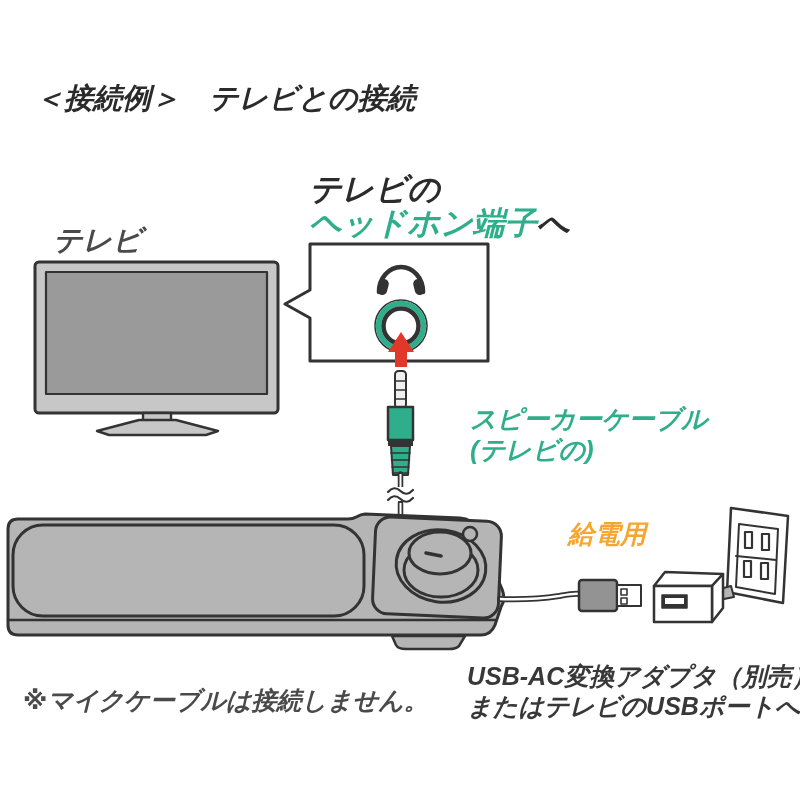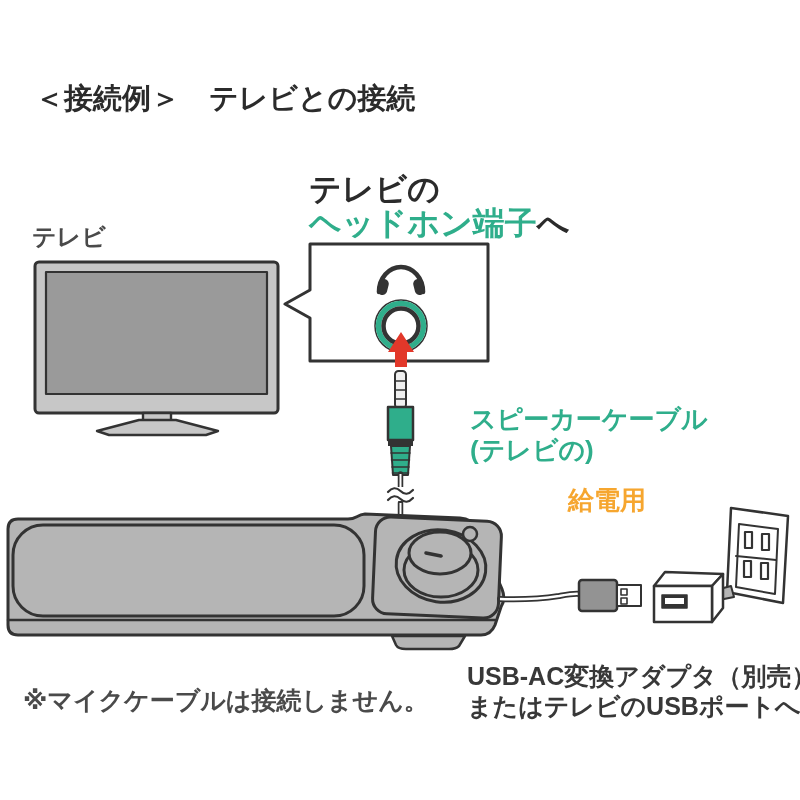--- a/index.html
+++ b/index.html
@@ -1,27 +1,27 @@
 <!DOCTYPE html>
 <html style="--green: #2fae8b; --orange: #f6a62f; --red: #e2382a; --outline: #333333; --device-gray: #b5b5b5; --tv-bezel: #c7c7c7; --tv-screen: #9a9a9a; --usb-gray: #939393; --plug-metal: #f0f0f0; --text-dark: #2b2b2b; --text-gray: #4a4a4a;"><head>
 <meta charset="utf-8">
 <style>
   html,body{margin:0;padding:0;background:#fff;}
   .stage{
     position:relative;width:800px;height:800px;background:#fff;overflow:hidden;
     font-family:"Liberation Sans","DejaVu Sans",sans-serif;
   }
   .stage svg{position:absolute;left:0;top:0;}
-  .lbl{position:absolute;font-weight:bold;white-space:nowrap;}
+  .lbl{position:absolute;font-weight:bold;white-space:nowrap;font-style:italic;}
   .title{left:35px;top:79px;font-size:29px;color:var(--text-dark,#2b2b2b);}
-  .tv-label{left:32px;top:221px;font-size:24px;color:var(--text-gray,#4a4a4a);}
+  .tv-label{left:53px;top:221px;font-size:29px;color:var(--text-gray,#4a4a4a);}
   .callout-label{left:309px;top:172px;font-size:32px;line-height:34px;color:var(--text-dark,#2b2b2b);}
   .callout-label .hl{color:var(--green,#2fae8b);text-align:center;}
   .spk-label{left:430px;top:404px;font-size:26px;line-height:31px;color:var(--green,#2fae8b);margin-left:40px;}
-  .usb-label{left:512px;top:485px;width:190px;text-align:center;font-size:26px;line-height:30px;color:var(--orange,#f6a62f);}
+  .usb-label{left:512px;top:519px;width:190px;text-align:center;font-size:26px;line-height:30px;color:var(--orange,#f6a62f);}
   .mic-note{left:23px;top:684px;font-size:25px;font-weight:600;color:var(--text-gray,#4a4a4a);}
   .usb-note{left:467px;top:661px;font-size:25px;line-height:30px;font-weight:600;color:#383838;}
   
   .ol{stroke:var(--outline,#333);stroke-linejoin:round;stroke-linecap:round;}
   .n{fill:none;}
   .f-white{fill:#ffffff;}
   .f-dark{fill:var(--outline,#333);}
   .f-red{fill:var(--red,#e2382a);}
   .f-green{fill:var(--green,#2fae8b);}
   .f-gray{fill:var(--device-gray,#b5b5b5);}

